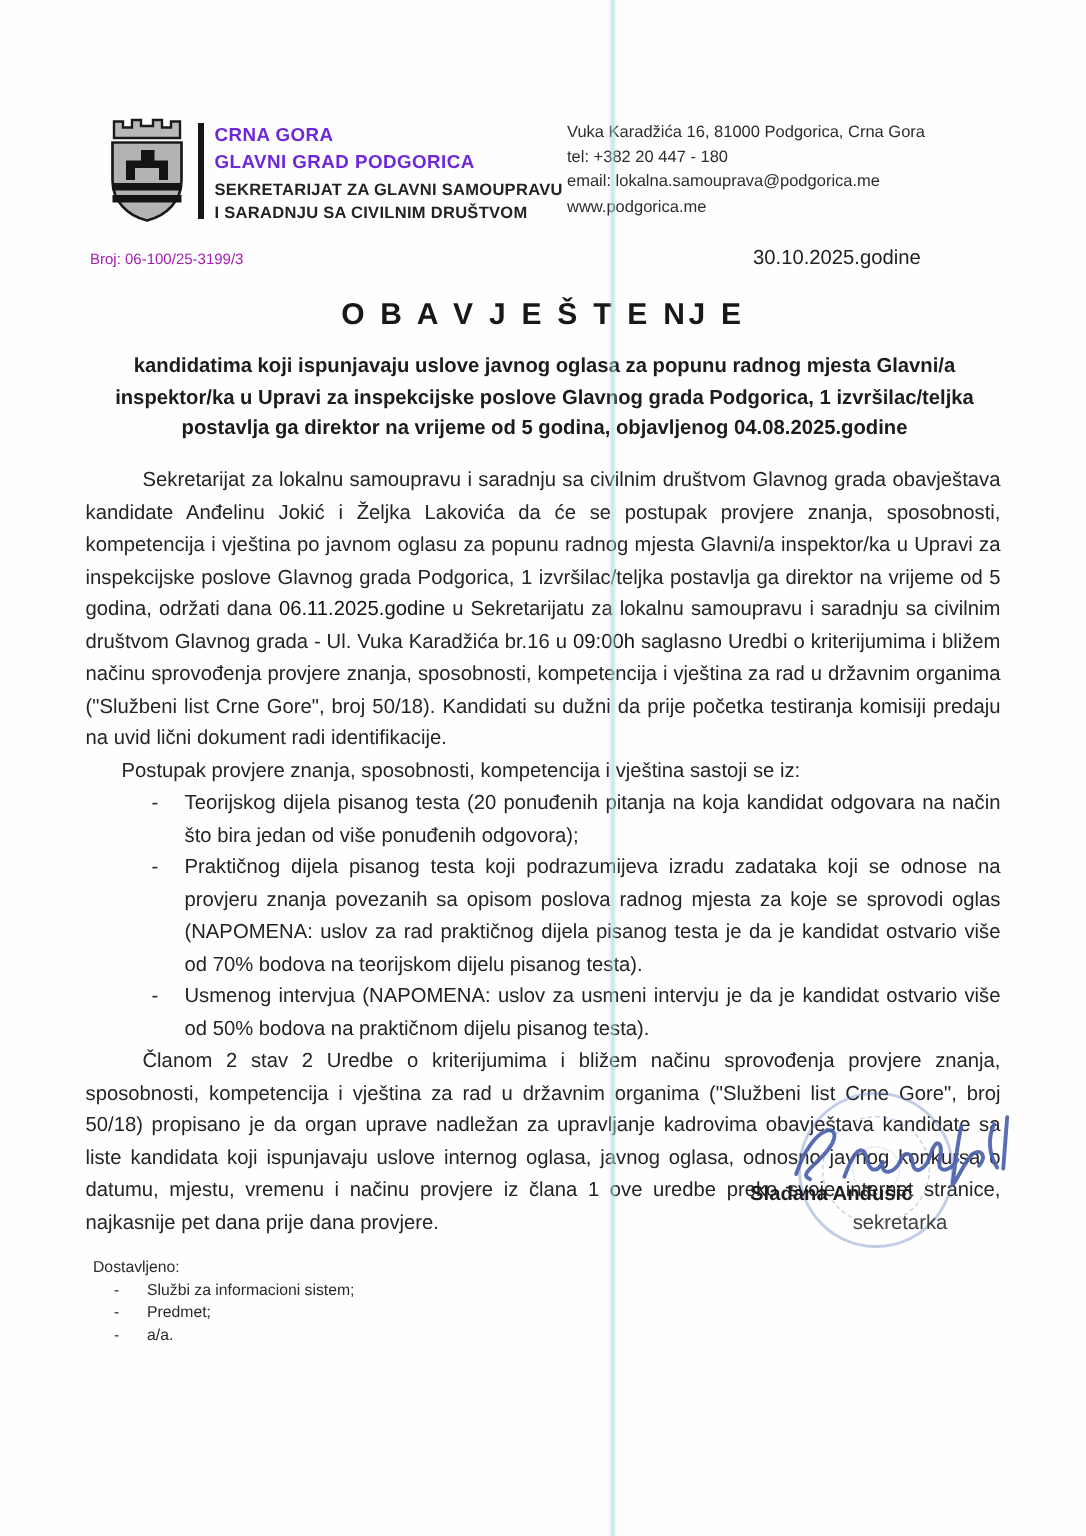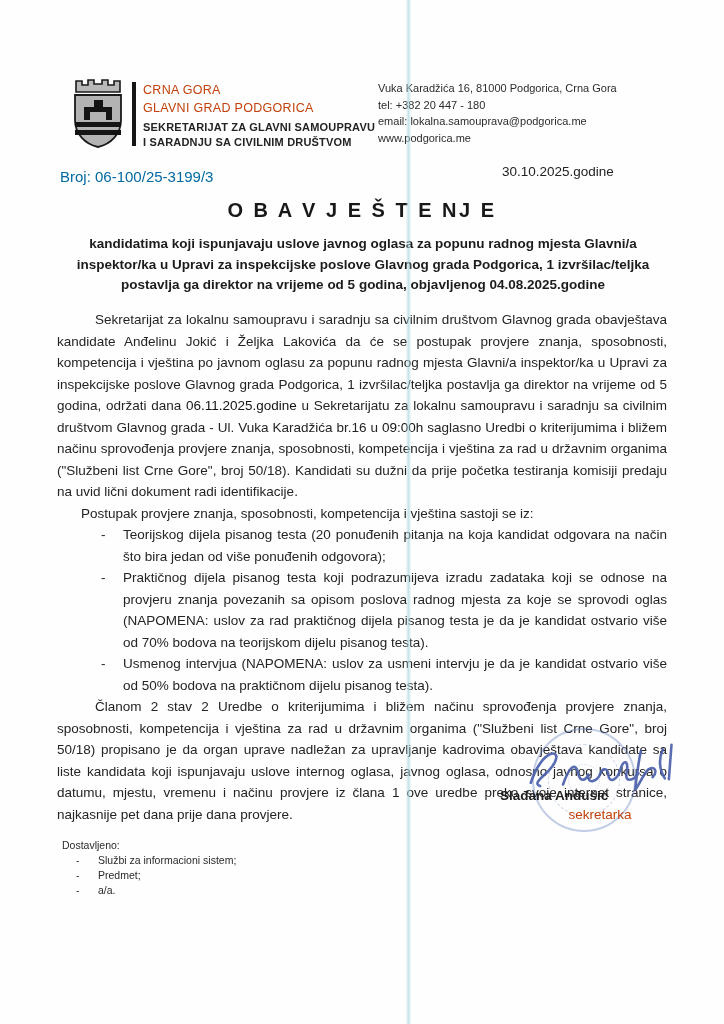--- a/index.html
+++ b/index.html
@@ -17,29 +17,29 @@
   .scan-line {
     position: absolute; top: 0; bottom: 0; left: 406px; width: 5px;
     background: linear-gradient(90deg, rgba(190,228,230,0.15), rgba(168,216,220,0.65), rgba(190,228,230,0.15));
     z-index: 30; pointer-events: none;
   }
 
   
   .logo-box { position: absolute; left: 70px; top: 76px; width: 56px; height: 74px; }
   .org-divider { position: absolute; left: 132px; top: 82px; width: 4px; height: 64px; background: #161616; }
   .org-block { position: absolute; left: 143px; top: 82px; width: 250px; }
-  .org-line-lg { font-size: 12.5px; font-weight: normal; letter-spacing: .3px; line-height: 17.5px; color: #c2410c; }
+  .org-line-lg { font-size: 12.5px; font-weight: bold; letter-spacing: .3px; line-height: 17.5px; color: #6d28d9; }
   .org-line-sm { font-size: 11px; font-weight: bold; letter-spacing: .2px; line-height: 14.5px; color: #232323; }
   .org-line-sm.first { margin-top: 3px; }
 
   .contact-block { position: absolute; left: 378px; top: 80px; width: 300px; }
   .contact-line { font-size: 11px; line-height: 16.5px; color: #2c2c2c; }
 
   
-  .doc-number { position: absolute; left: 60px; top: 168px; font-size: 15px; color: #0369a1; }
+  .doc-number { position: absolute; left: 60px; top: 168px; font-size: 10px; color: #a21caf; }
   .doc-date   { position: absolute; left: 502px; top: 164px; font-size: 13.5px; color: #222; }
 
   
   .doc-title {
     position: absolute; left: 0; top: 199px; width: 724px;
     text-align: center; font-size: 20px; font-weight: bold;
     letter-spacing: 2.5px; color: #181818;
   }
   .doc-subtitle {
     position: absolute; left: 57px; top: 234px; width: 612px;
@@ -68,21 +68,21 @@
   .stamp-inner {
     position: absolute; left: 14px; top: 14px; right: 14px; bottom: 14px;
     border: 1.5px dashed rgba(96,126,188,0.34); border-radius: 50%;
   }
   .stamp-core {
     position: absolute; left: 34px; top: 34px; right: 34px; bottom: 34px;
     border: 1px dotted rgba(96,126,188,0.3); border-radius: 50%;
   }
   .sig-stroke { position: absolute; left: 18px; top: 38px; transform: rotate(-4deg); }
   .sig-name  { position: absolute; left: 0; top: 88px; width: 200px; font-size: 13.5px; font-weight: 600; color: #1e1e1e; }
-  .sig-title { position: absolute; left: 0; top: 107px; width: 200px; text-align: center; font-size: 13.5px; color: #c2410c; }
+  .sig-title { position: absolute; left: 0; top: 107px; width: 200px; text-align: center; font-size: 13.5px; color: #404040; }
 
   
   .footer-block { position: absolute; left: 62px; top: 838px; width: 300px; font-size: 10.5px; line-height: 15px; color: #2a2a2a; }
   .footer-item { position: relative; padding-left: 36px; }
   .footer-item .dash { position: absolute; left: 14px; top: 0; }
 </style>
 </head>
 <body>
 
 <div class="page">

